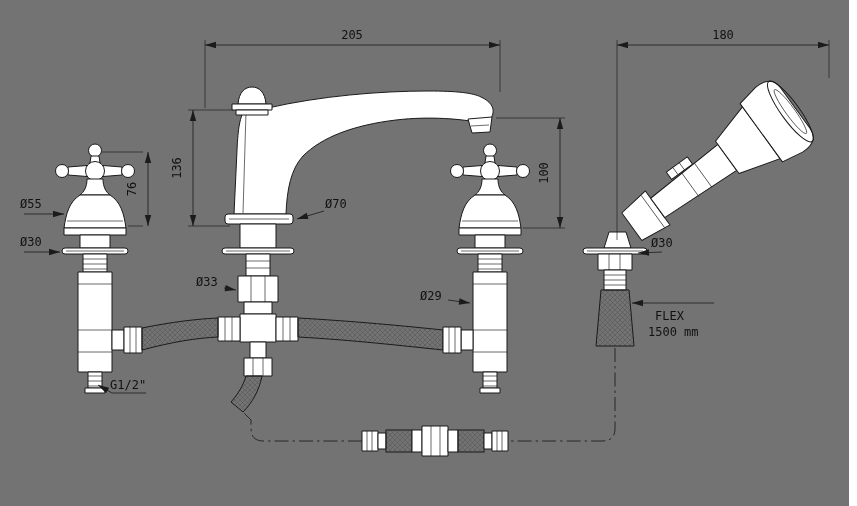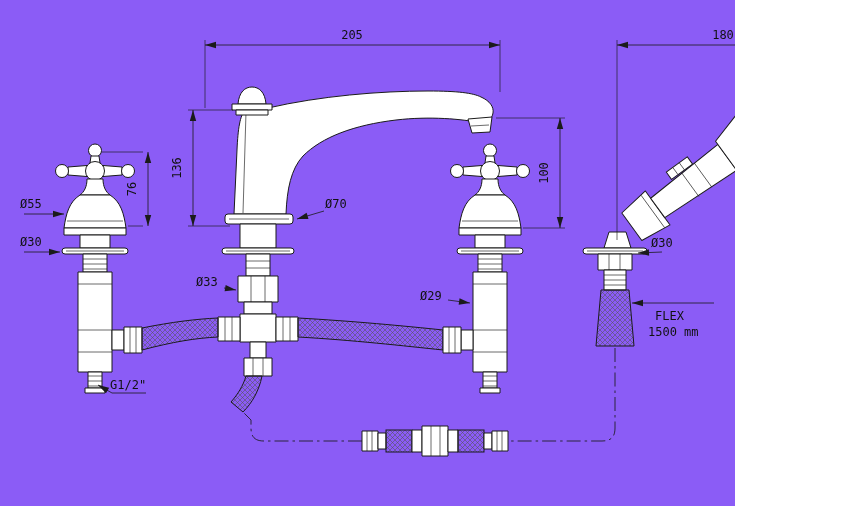--- a/index.html
+++ b/index.html
@@ -1,16 +1,16 @@
 <!DOCTYPE html>
 <html><head>
 <meta charset="utf-8">
 <style>
   html,body{margin:0;padding:0;background:#ffffff;}
-  .page{position:relative;width:735px;height:506px;background:#8b5cf6;overflow:hidden;}
+  .page{position:relative;width:849px;height:506px;background:#737373;overflow:hidden;}
   svg{display:block;}
   .ol{fill:#ffffff;stroke:#1b1b1b;stroke-width:1;stroke-linejoin:round;}
   .ln{fill:none;stroke:#1b1b1b;stroke-width:1;stroke-linejoin:round;}
   .thin{fill:none;stroke:#1b1b1b;stroke-width:.65;}
   .dim{fill:none;stroke:#1b1b1b;stroke-width:.8;}
   .ext{fill:none;stroke:#1b1b1b;stroke-width:.65;}
   .cl{fill:none;stroke:#1b1b1b;stroke-width:.85;stroke-dasharray:14 4 2.5 4;}
   .braidF{fill:url(#braid);stroke:#1b1b1b;stroke-width:1;}
   text{font-family:"DejaVu Sans Mono","Liberation Mono",monospace;font-size:12px;fill:#111;}
 </style>

